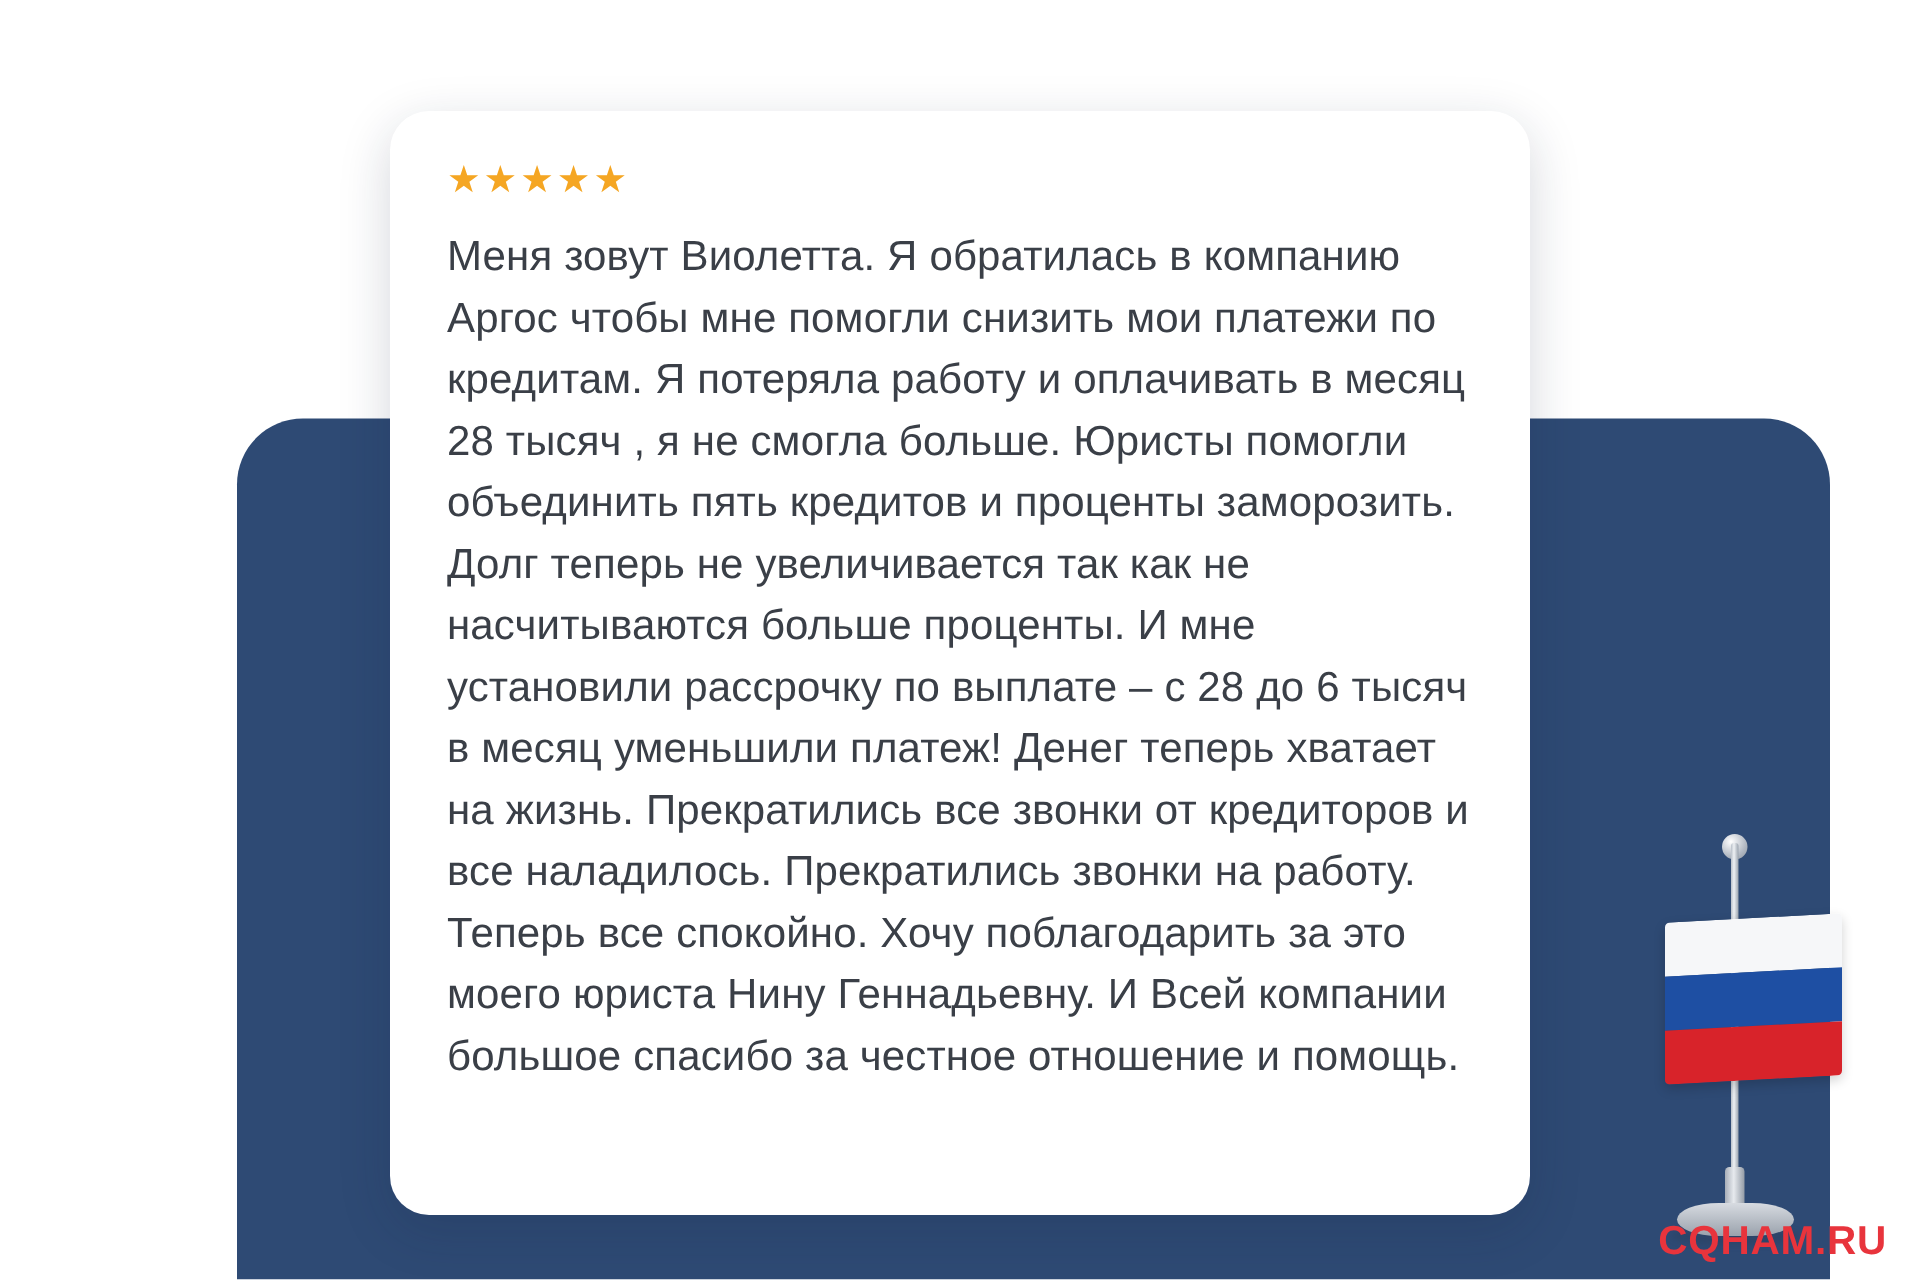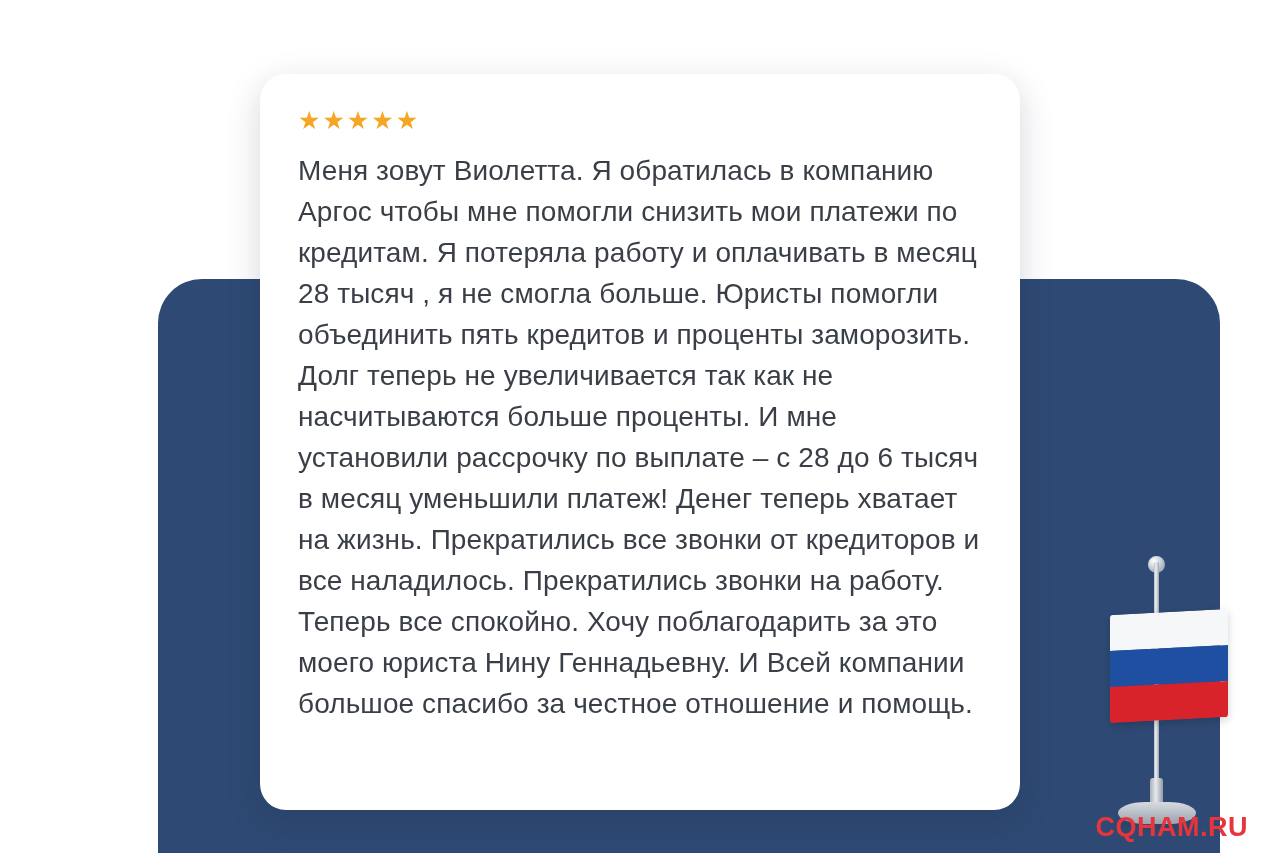--- a/index.html
+++ b/index.html
@@ -134,21 +134,21 @@
     width: 86px;
     height: 12px;
     background: rgba(40,50,65,0.22);
     border-radius: 50%;
     filter: blur(2px);
   }
 
   
   .watermark {
     position: absolute;
-    right: 32px;
+    right: 22px;
     bottom: 10px;
     font-size: 27px;
     font-weight: 700;
     letter-spacing: 0.5px;
     color: #e8343c;
     white-space: nowrap;
     user-select: none;
   }
 </style>
 </head>

